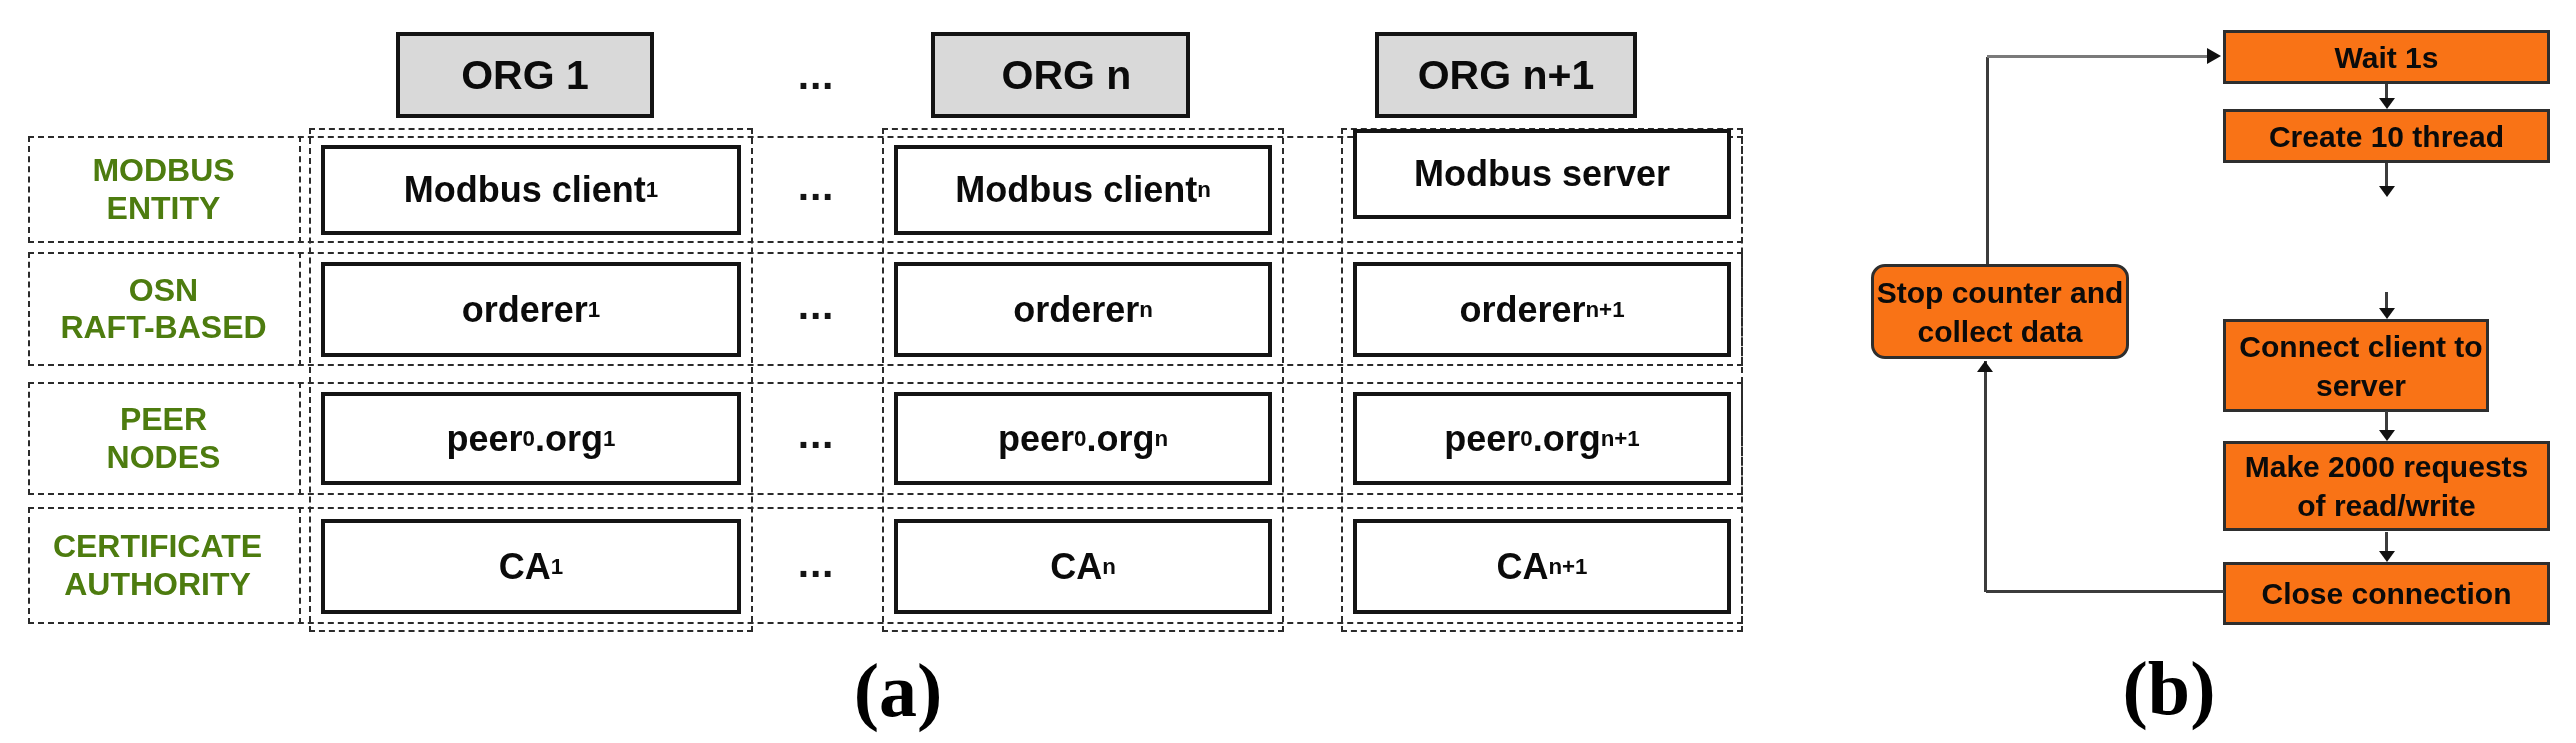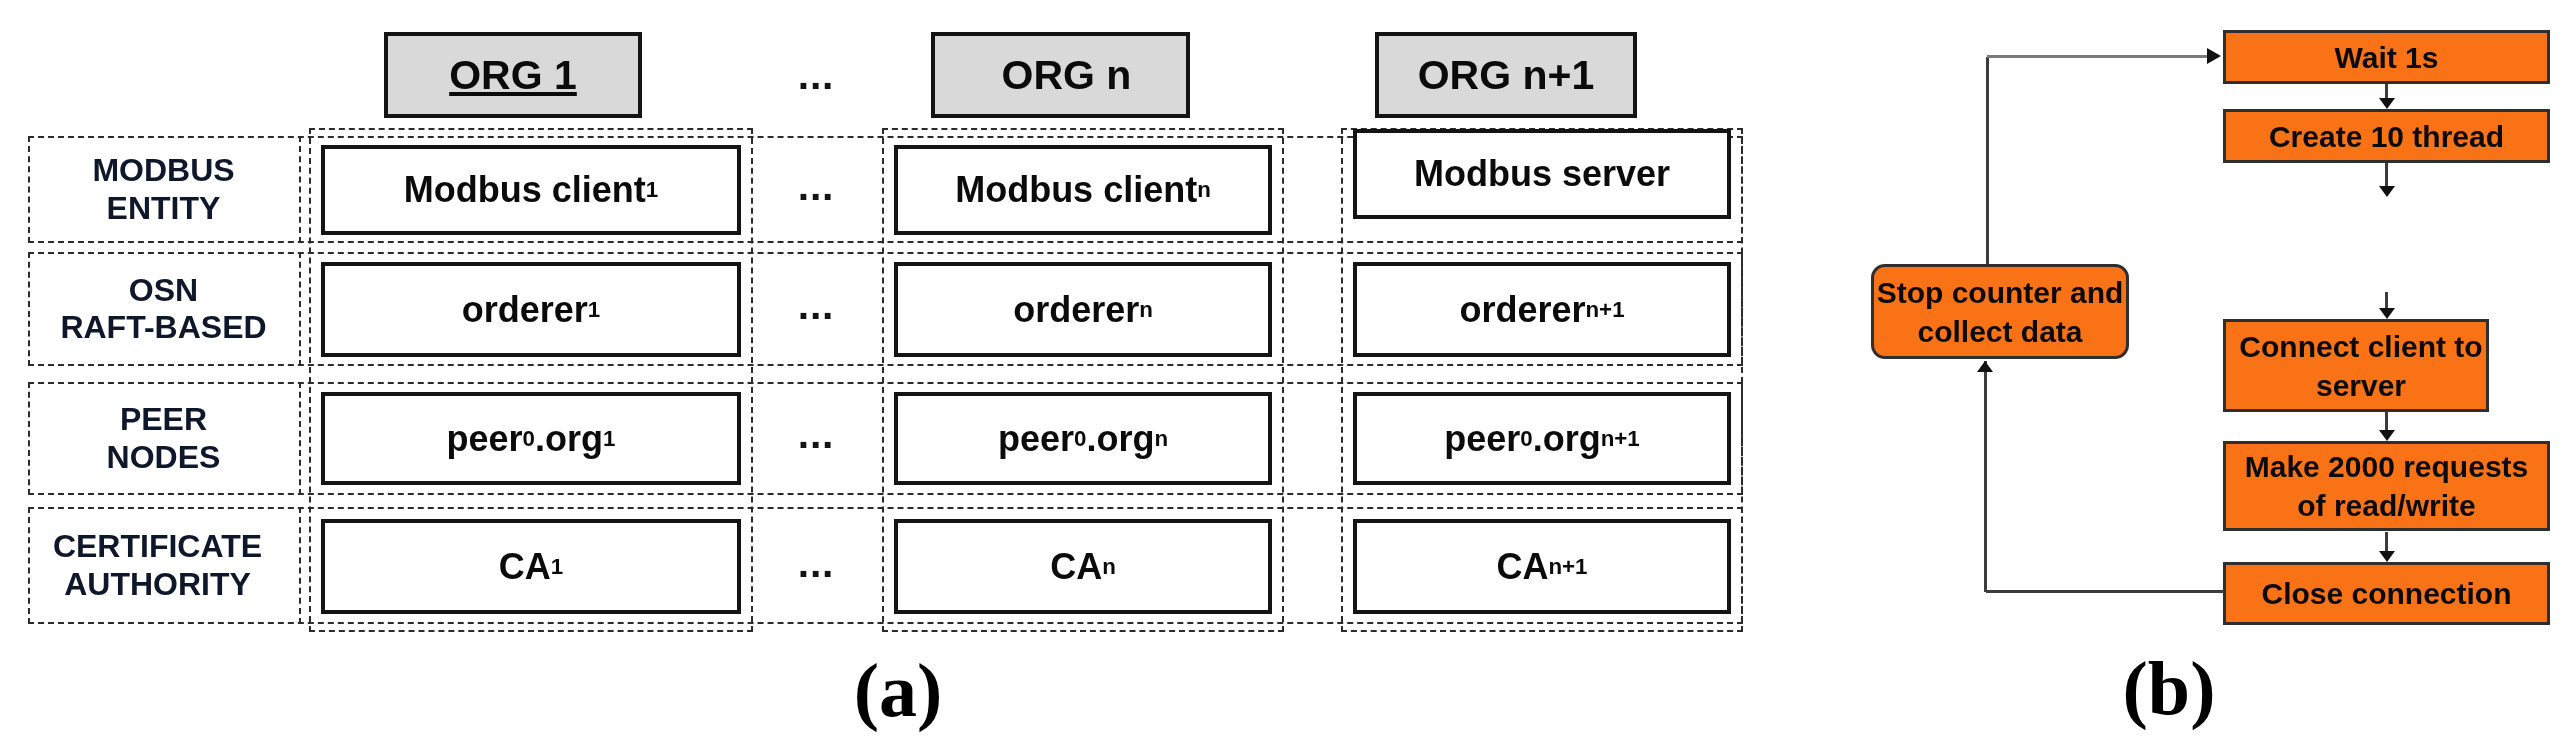--- a/index.html
+++ b/index.html
@@ -6,21 +6,21 @@
   .stage{position:relative;width:2576px;height:743px;background:#fff;overflow:hidden;
          font-family:"Liberation Sans","DejaVu Sans",sans-serif;}
   .abs{position:absolute;box-sizing:border-box;}
   .orghead{background:#d9d9d9;border:4.8px solid #141414;display:flex;align-items:center;
            justify-content:center;font-weight:bold;font-size:41px;color:#0b0b0b;}
   .dashedbox{border:2.4px dashed #2b2b2b;background:transparent;}
   .dashedsep{border-left:2.4px dashed #2b2b2b;width:0;}
   .cellbox{background:#fff;border:4px solid #141414;display:flex;align-items:center;
            justify-content:center;font-weight:bold;font-size:36px;color:#0b0b0b;}
   .rowlabel{display:flex;align-items:center;justify-content:center;text-align:center;
-            font-weight:bold;font-size:32px;line-height:1.16;white-space:pre-line;color:#0f172a;}
+            font-weight:bold;font-size:32px;line-height:1.16;white-space:pre-line;color:#4d7c0f;}
   .dots{font-weight:bold;font-size:41px;letter-spacing:0.8px;color:#141414;
         transform:translate(-50%,-58%);}
   .caption{font-family:"Liberation Serif","DejaVu Serif",serif;font-weight:bold;
            font-size:76px;color:#000;transform:translate(-50%,-50%);}
   .flowbox{background:#f97316;border:3.2px solid #2e2e2e;display:flex;align-items:center;
            justify-content:center;text-align:center;font-weight:bold;font-size:30px;
            line-height:1.3;white-space:pre-line;color:#0b0b0b;}
   .loopbox{border-width:3.2px;}
   .sub{font-size:0.62em;vertical-align:-0.34em;}
   .vline,.hline{background:#3c3c3c;}
@@ -47,21 +47,21 @@
     <div class="abs dashedsep" style="left: 299px; top: 382px; height: 113px;"></div>
     <div class="abs dashedsep" style="left: 299px; top: 507px; height: 117px;"></div>
     <div class="abs rowlabel" style="left: 28px; top: 136px; width: 271px; height: 107px;">MODBUS
 ENTITY</div>
     <div class="abs rowlabel" style="left: 28px; top: 252px; width: 271px; height: 114px;">OSN
 RAFT-BASED</div>
     <div class="abs rowlabel" style="left: 28px; top: 382px; width: 271px; height: 113px;">PEER
 NODES</div>
     <div class="abs rowlabel" style="left: 22px; top: 507px; width: 271px; height: 117px;">CERTIFICATE
 AUTHORITY</div>
-    <div class="abs orghead" style="left: 384px; top: 32px; width: 258px; height: 86px; text-decoration: underline;">ORG 1</div>
+    <div class="abs orghead" style="left: 396px; top: 32px; width: 258px; height: 86px;">ORG 1</div>
     <div class="abs orghead" style="left: 931px; top: 32px; width: 259px; height: 86px; padding-left: 12px;">ORG n</div>
     <div class="abs orghead" style="left: 1375px; top: 32px; width: 262px; height: 86px;">ORG n+1</div>
     <div class="abs cellbox" style="left: 321px; top: 145px; width: 420px; height: 90px;">
       <span>Modbus client</span>
       <span class="sub">1</span>
     </div>
     <div class="abs cellbox" style="left: 894px; top: 145px; width: 378px; height: 90px;">
       <span>Modbus client</span>
       <span class="sub">n</span>
     </div>

